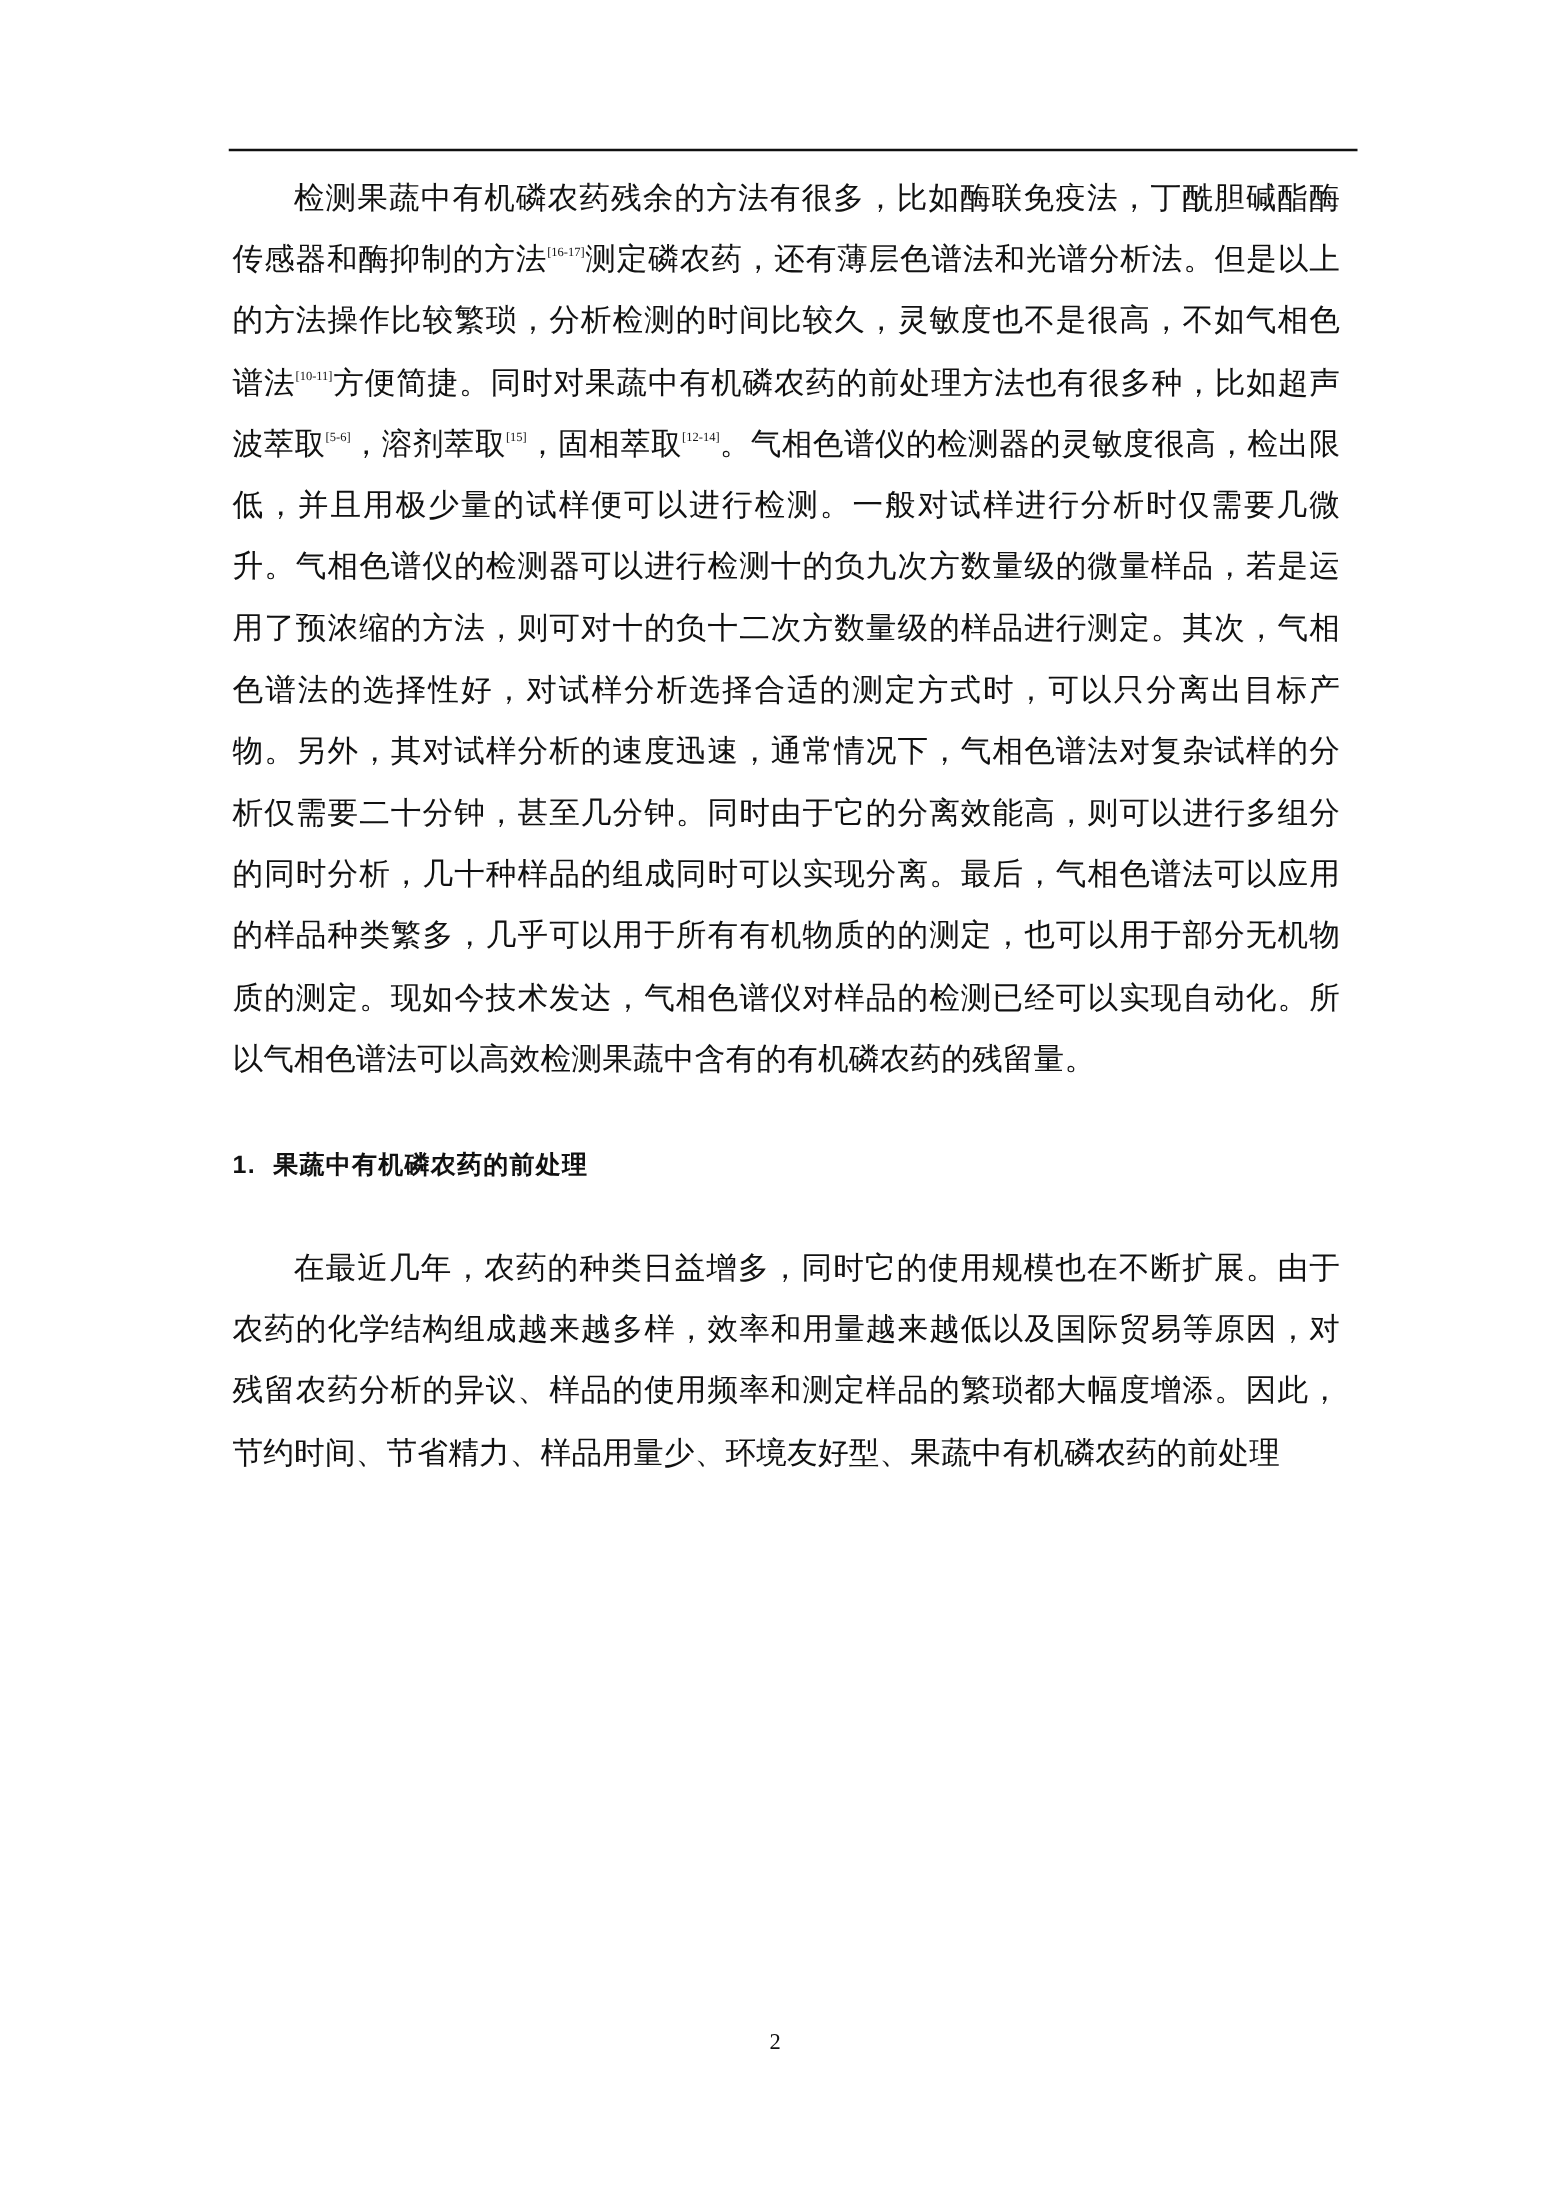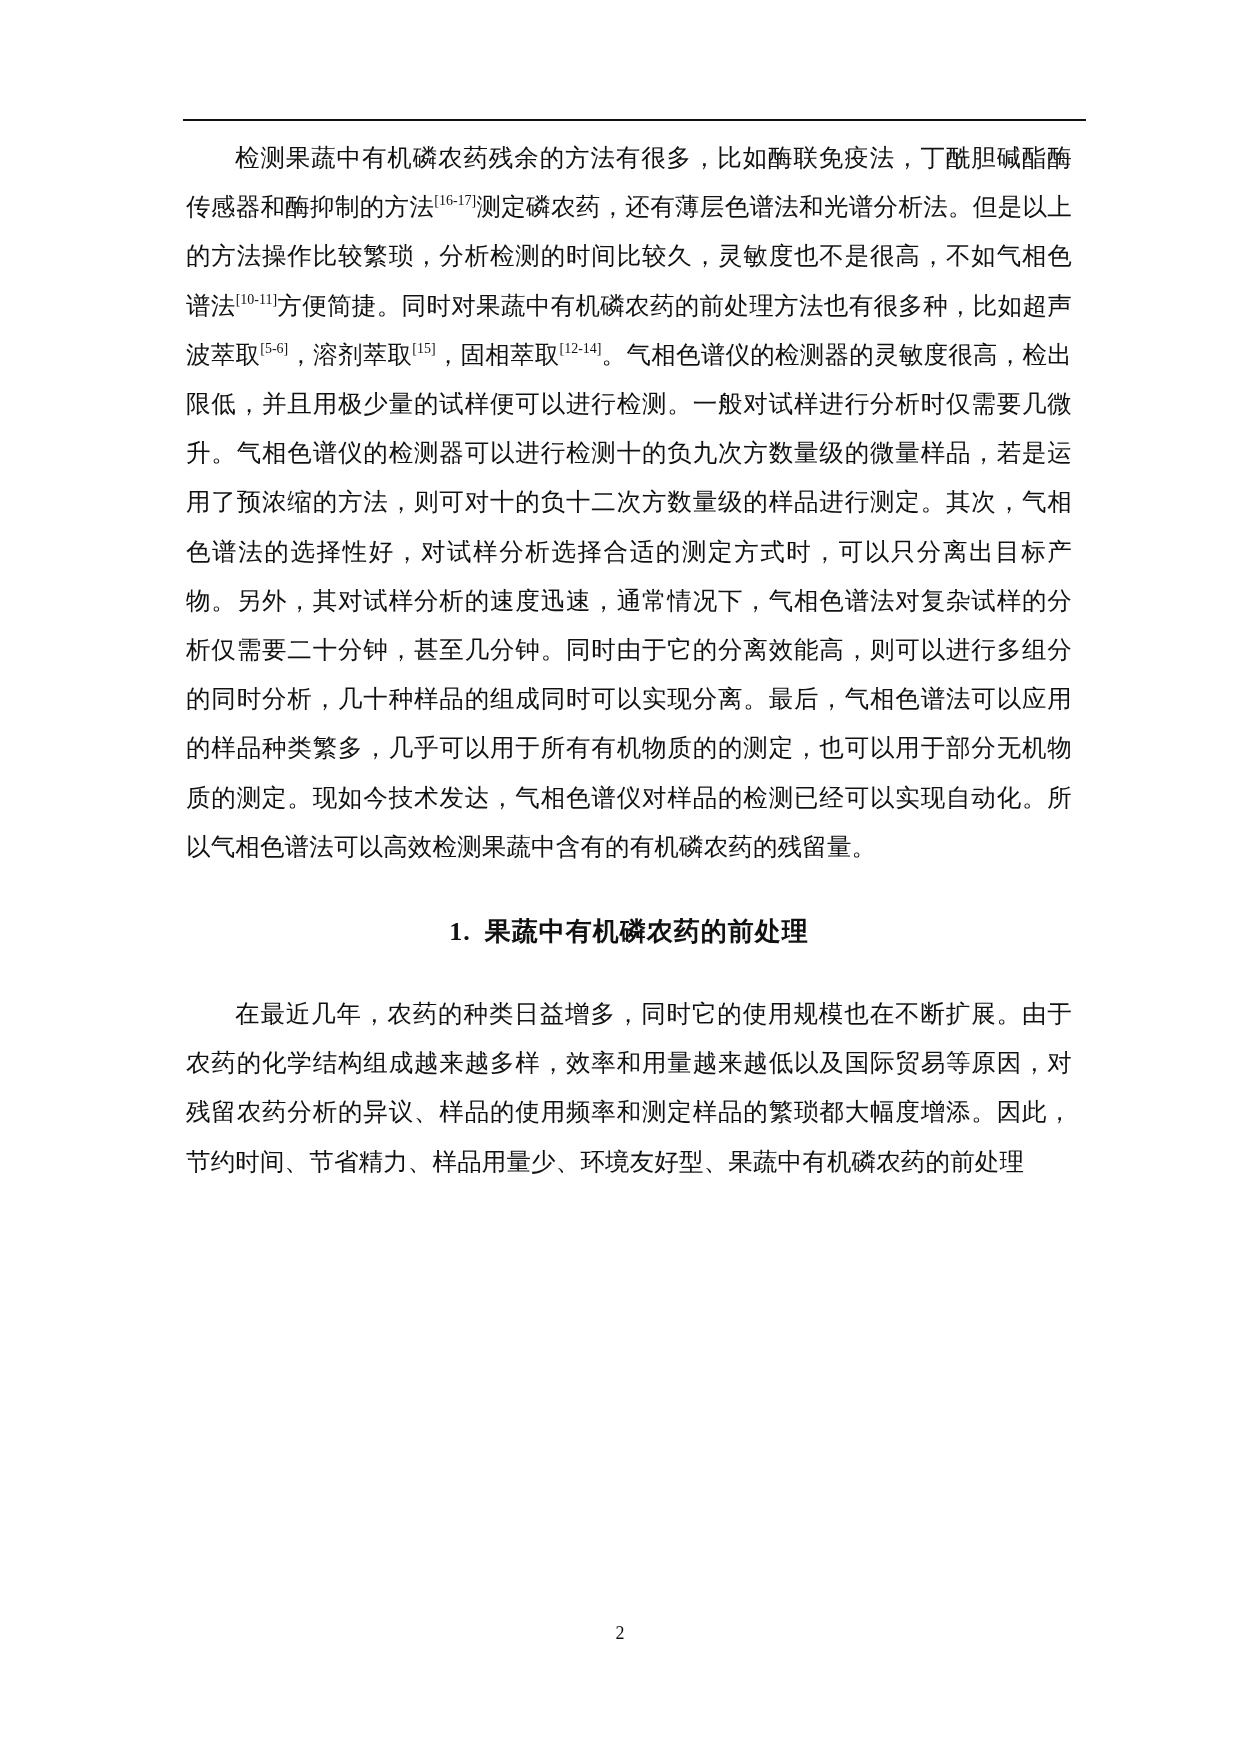--- a/index.html
+++ b/index.html
@@ -35,33 +35,33 @@
       line-height: 49.2px;
       text-align: justify;
       text-align-last: left;
       letter-spacing: 0.15px;
     }
     .para.indent {
       text-indent: 49px;
     }
     sup {
       font-family: "Liberation Serif", serif;
-      font-size: 14px;
+      font-size: 10px;
       line-height: 0;
       vertical-align: 0;
       position: relative;
       top: -10px;
       letter-spacing: 0;
     }
     .section-title {
       margin: 41px 0 37px 0;
-      text-align: center;
-      font-family: Liberation Serif, serif;
+      text-align: left;
+      font-family: Liberation Sans, sans-serif;
       font-weight: bold;
-      font-size: 26px;
+      font-size: 20px;
       line-height: 40px;
       letter-spacing: 1px;
     }
     .section-title .num {
       margin-right: 14px;
     }
     .page-number {
       position: absolute;
       top: 1622px;
       left: 0;

